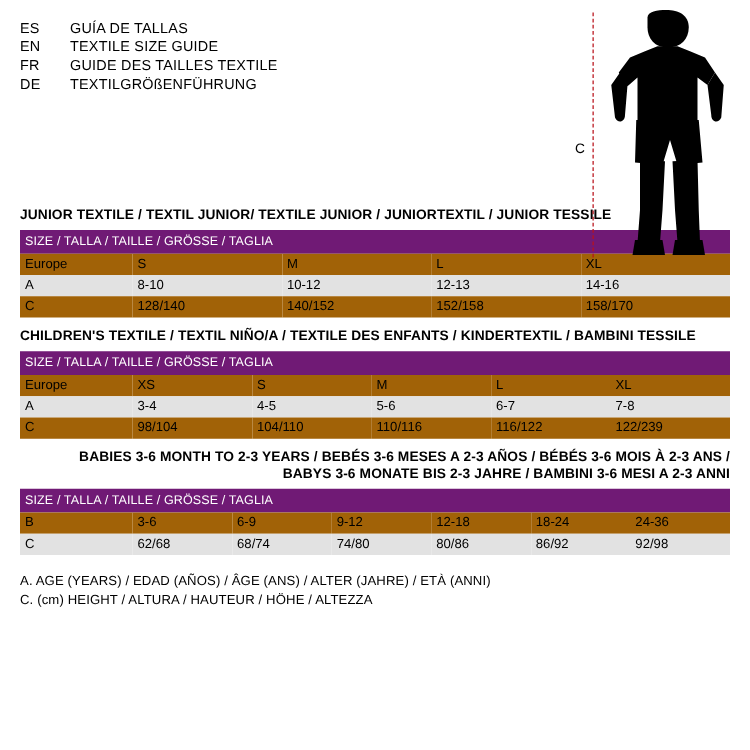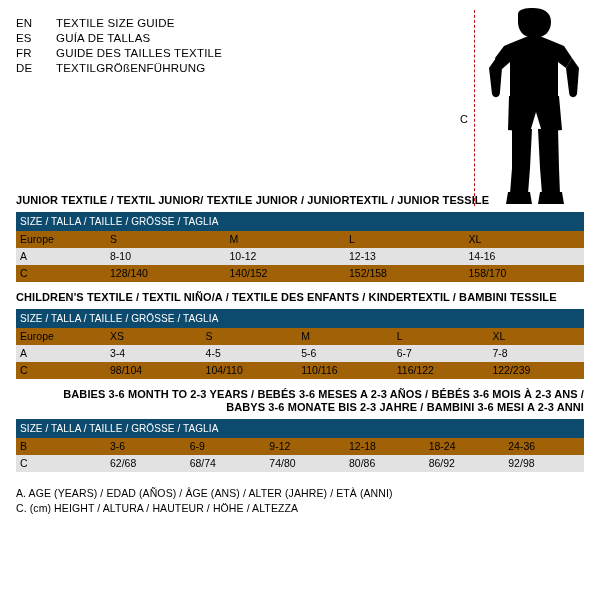--- a/index.html
+++ b/index.html
@@ -94,21 +94,21 @@
     table-layout: fixed;
   }
   table td, table th {
     text-align: left;
     padding: 2px 0 2px 4px;
     font-weight: normal;
     vertical-align: middle;
     line-height: 13px;
   }
   .hdr-row td {
-    background: #0c4a6e;
+    background: #701a75;
     color: #ffffff;
     font-size: 10px;
     letter-spacing: 0.1px;
     padding-top: 3px;
     padding-bottom: 3px;
   }
   .shade td {
     background: #e2e2e2;
   }
   .plain td {
@@ -128,26 +128,26 @@
     letter-spacing: 0.1px;
   }
 </style>
 </head>
 <body>
 
 <div class="page">
 
   <div class="lang-block">
     <div class="lang-row">
+      <span class="lang-code">ES</span>
+      <span class="lang-text">GUÍA DE TALLAS</span>
+    </div>
+    <div class="lang-row">
       <span class="lang-code">EN</span>
       <span class="lang-text">TEXTILE SIZE GUIDE</span>
-    </div>
-    <div class="lang-row">
-      <span class="lang-code">ES</span>
-      <span class="lang-text">GUÍA DE TALLAS</span>
     </div>
     <div class="lang-row">
       <span class="lang-code">FR</span>
       <span class="lang-text">GUIDE DES TAILLES TEXTILE</span>
     </div>
     <div class="lang-row">
       <span class="lang-code">DE</span>
       <span class="lang-text">TEXTILGRÖßENFÜHRUNG</span>
     </div>
   </div>
@@ -171,21 +171,21 @@
         <path d="M32 120 L52 121 L50 160 L48 186 L30 186 L32 160 Z"></path>
 
         <path d="M58 121 L78 120 L79 160 L80 186 L62 186 L60 160 Z"></path>
 
         <path d="M28 184 L50 184 L52 196 L26 196 Z"></path>
         <path d="M60 184 L82 184 L84 196 L58 196 Z"></path>
       </g>
     </svg>
   </div>
 
-  <div class="section" style="margin-top:118px;">
+  <div class="section" style="margin-top:90px;">
     <div class="section-title">JUNIOR TEXTILE / TEXTIL JUNIOR/ TEXTILE JUNIOR / JUNIORTEXTIL / JUNIOR TESSILE</div>
     <table>
       <colgroup>
         <col style="width:90px">
           <col>
           <col>
           <col>
           <col>
       </colgroup>
       <tbody>

